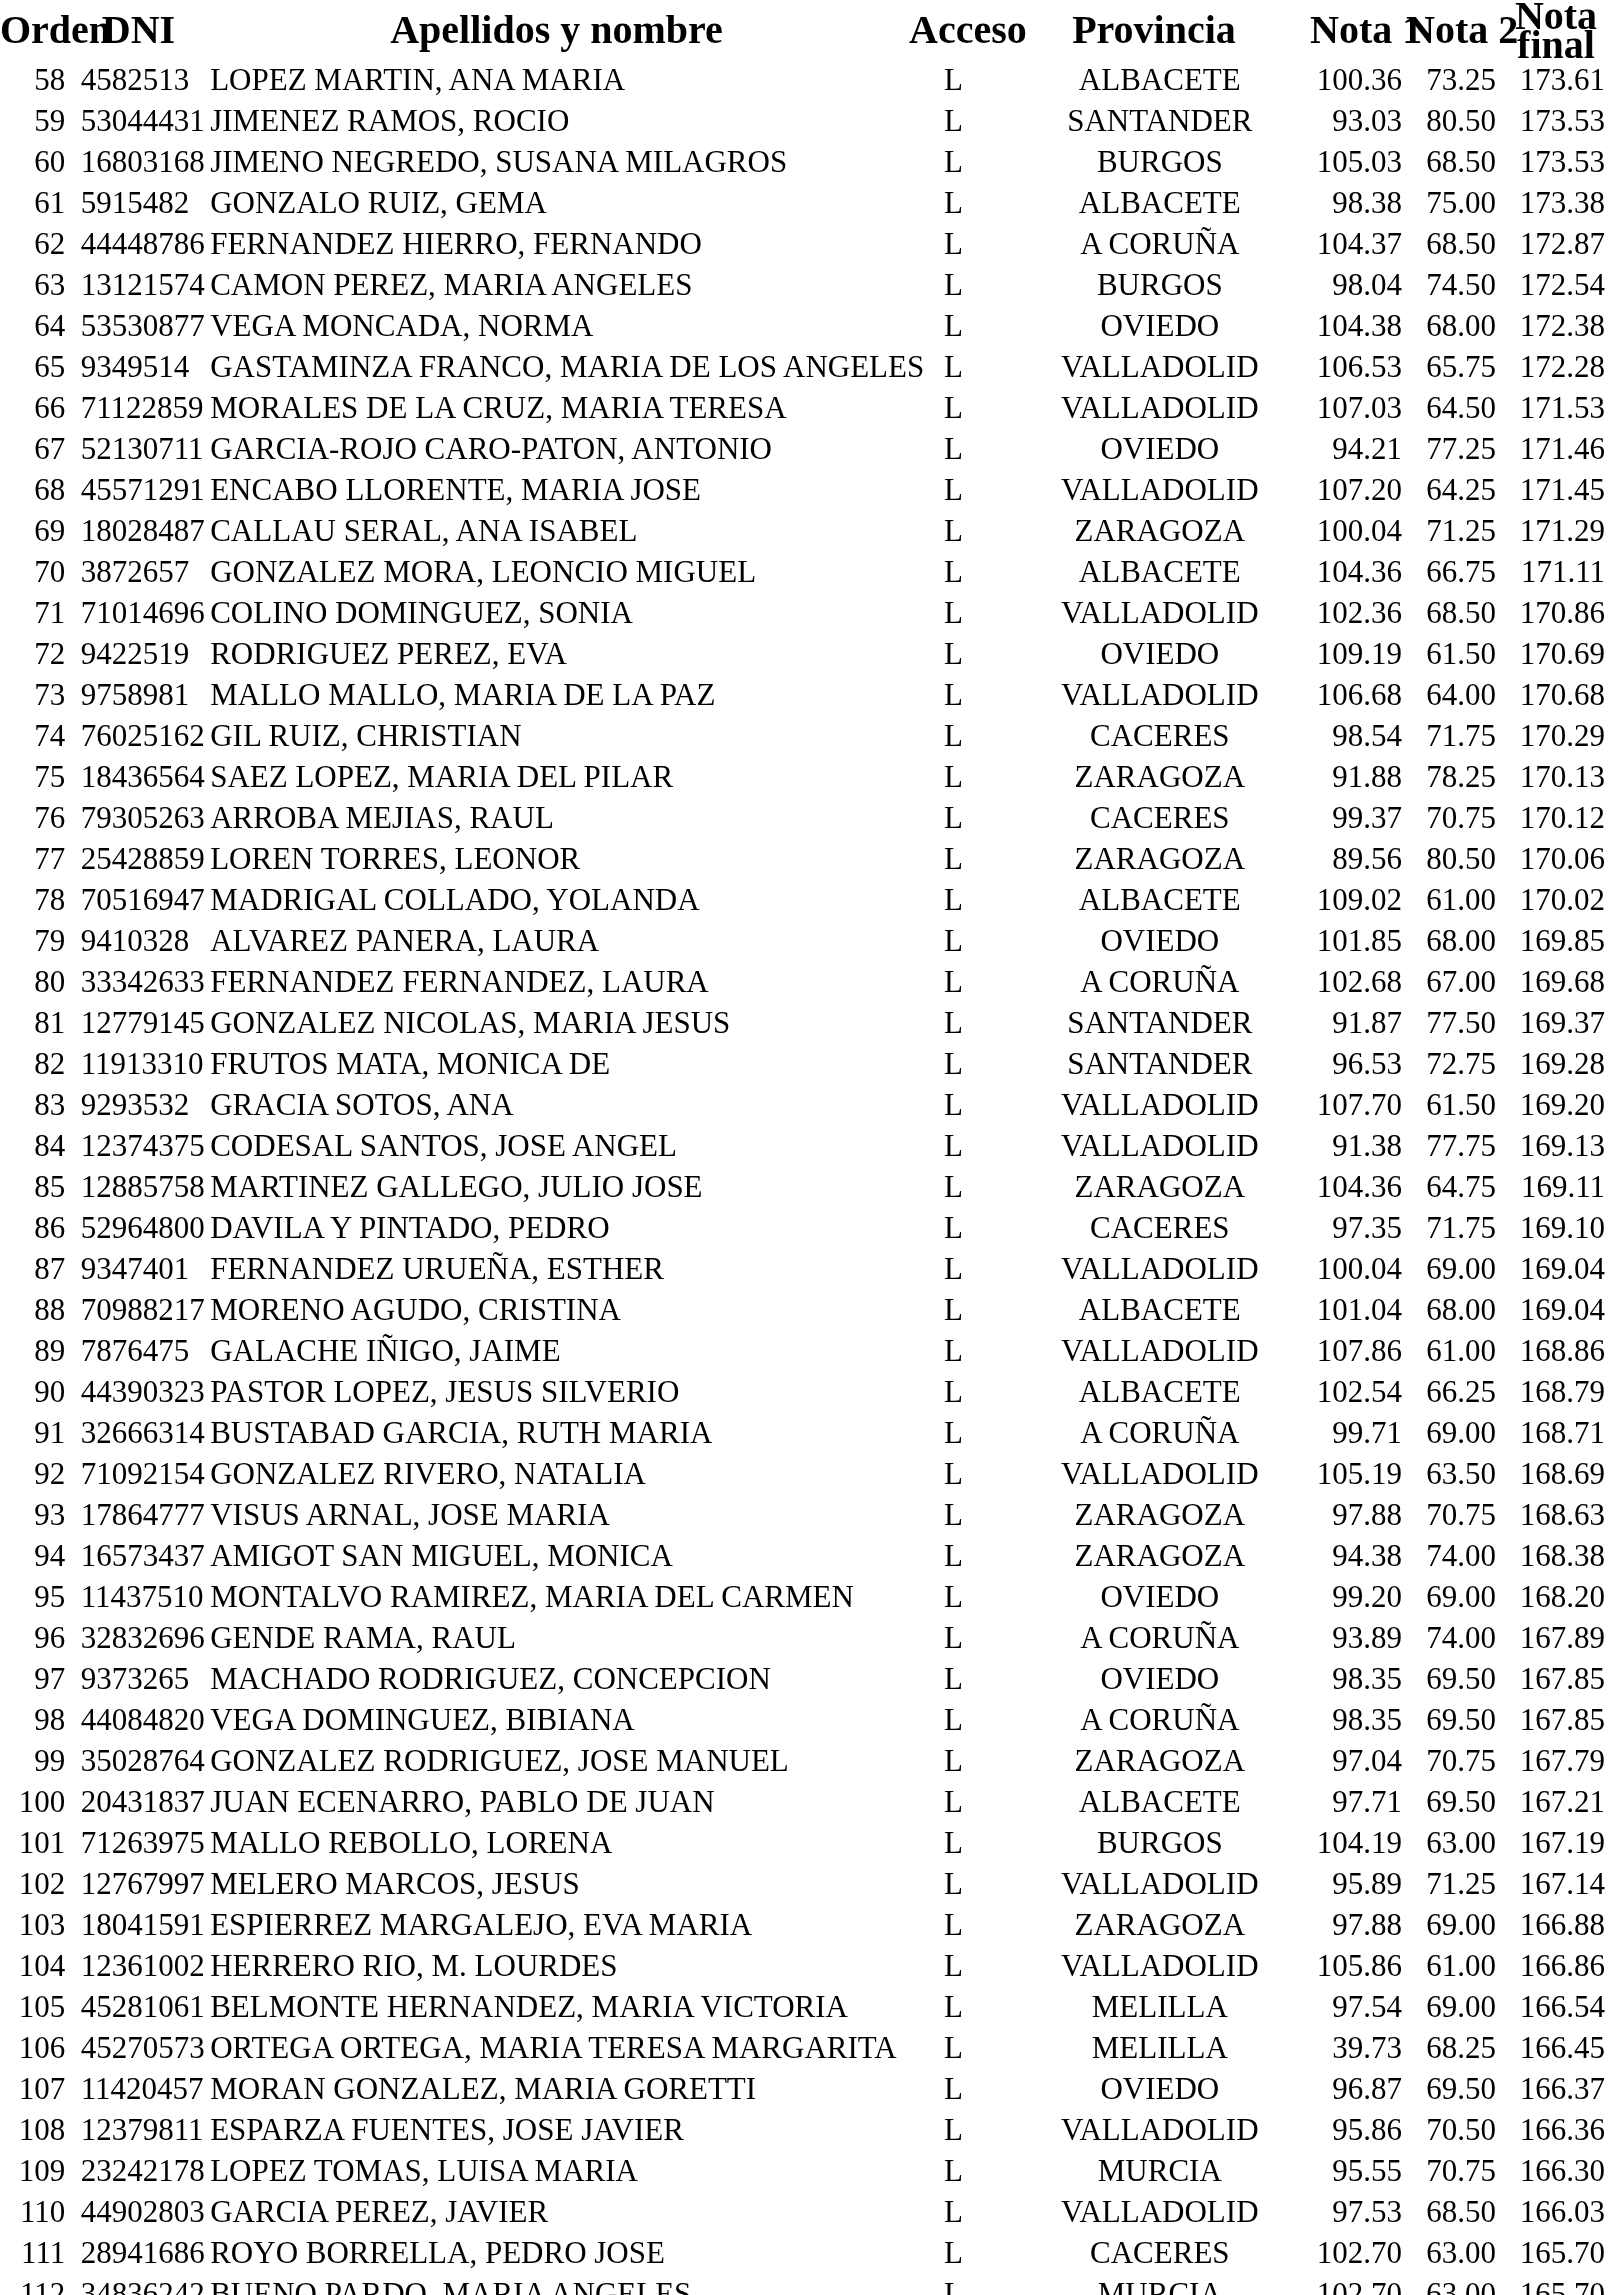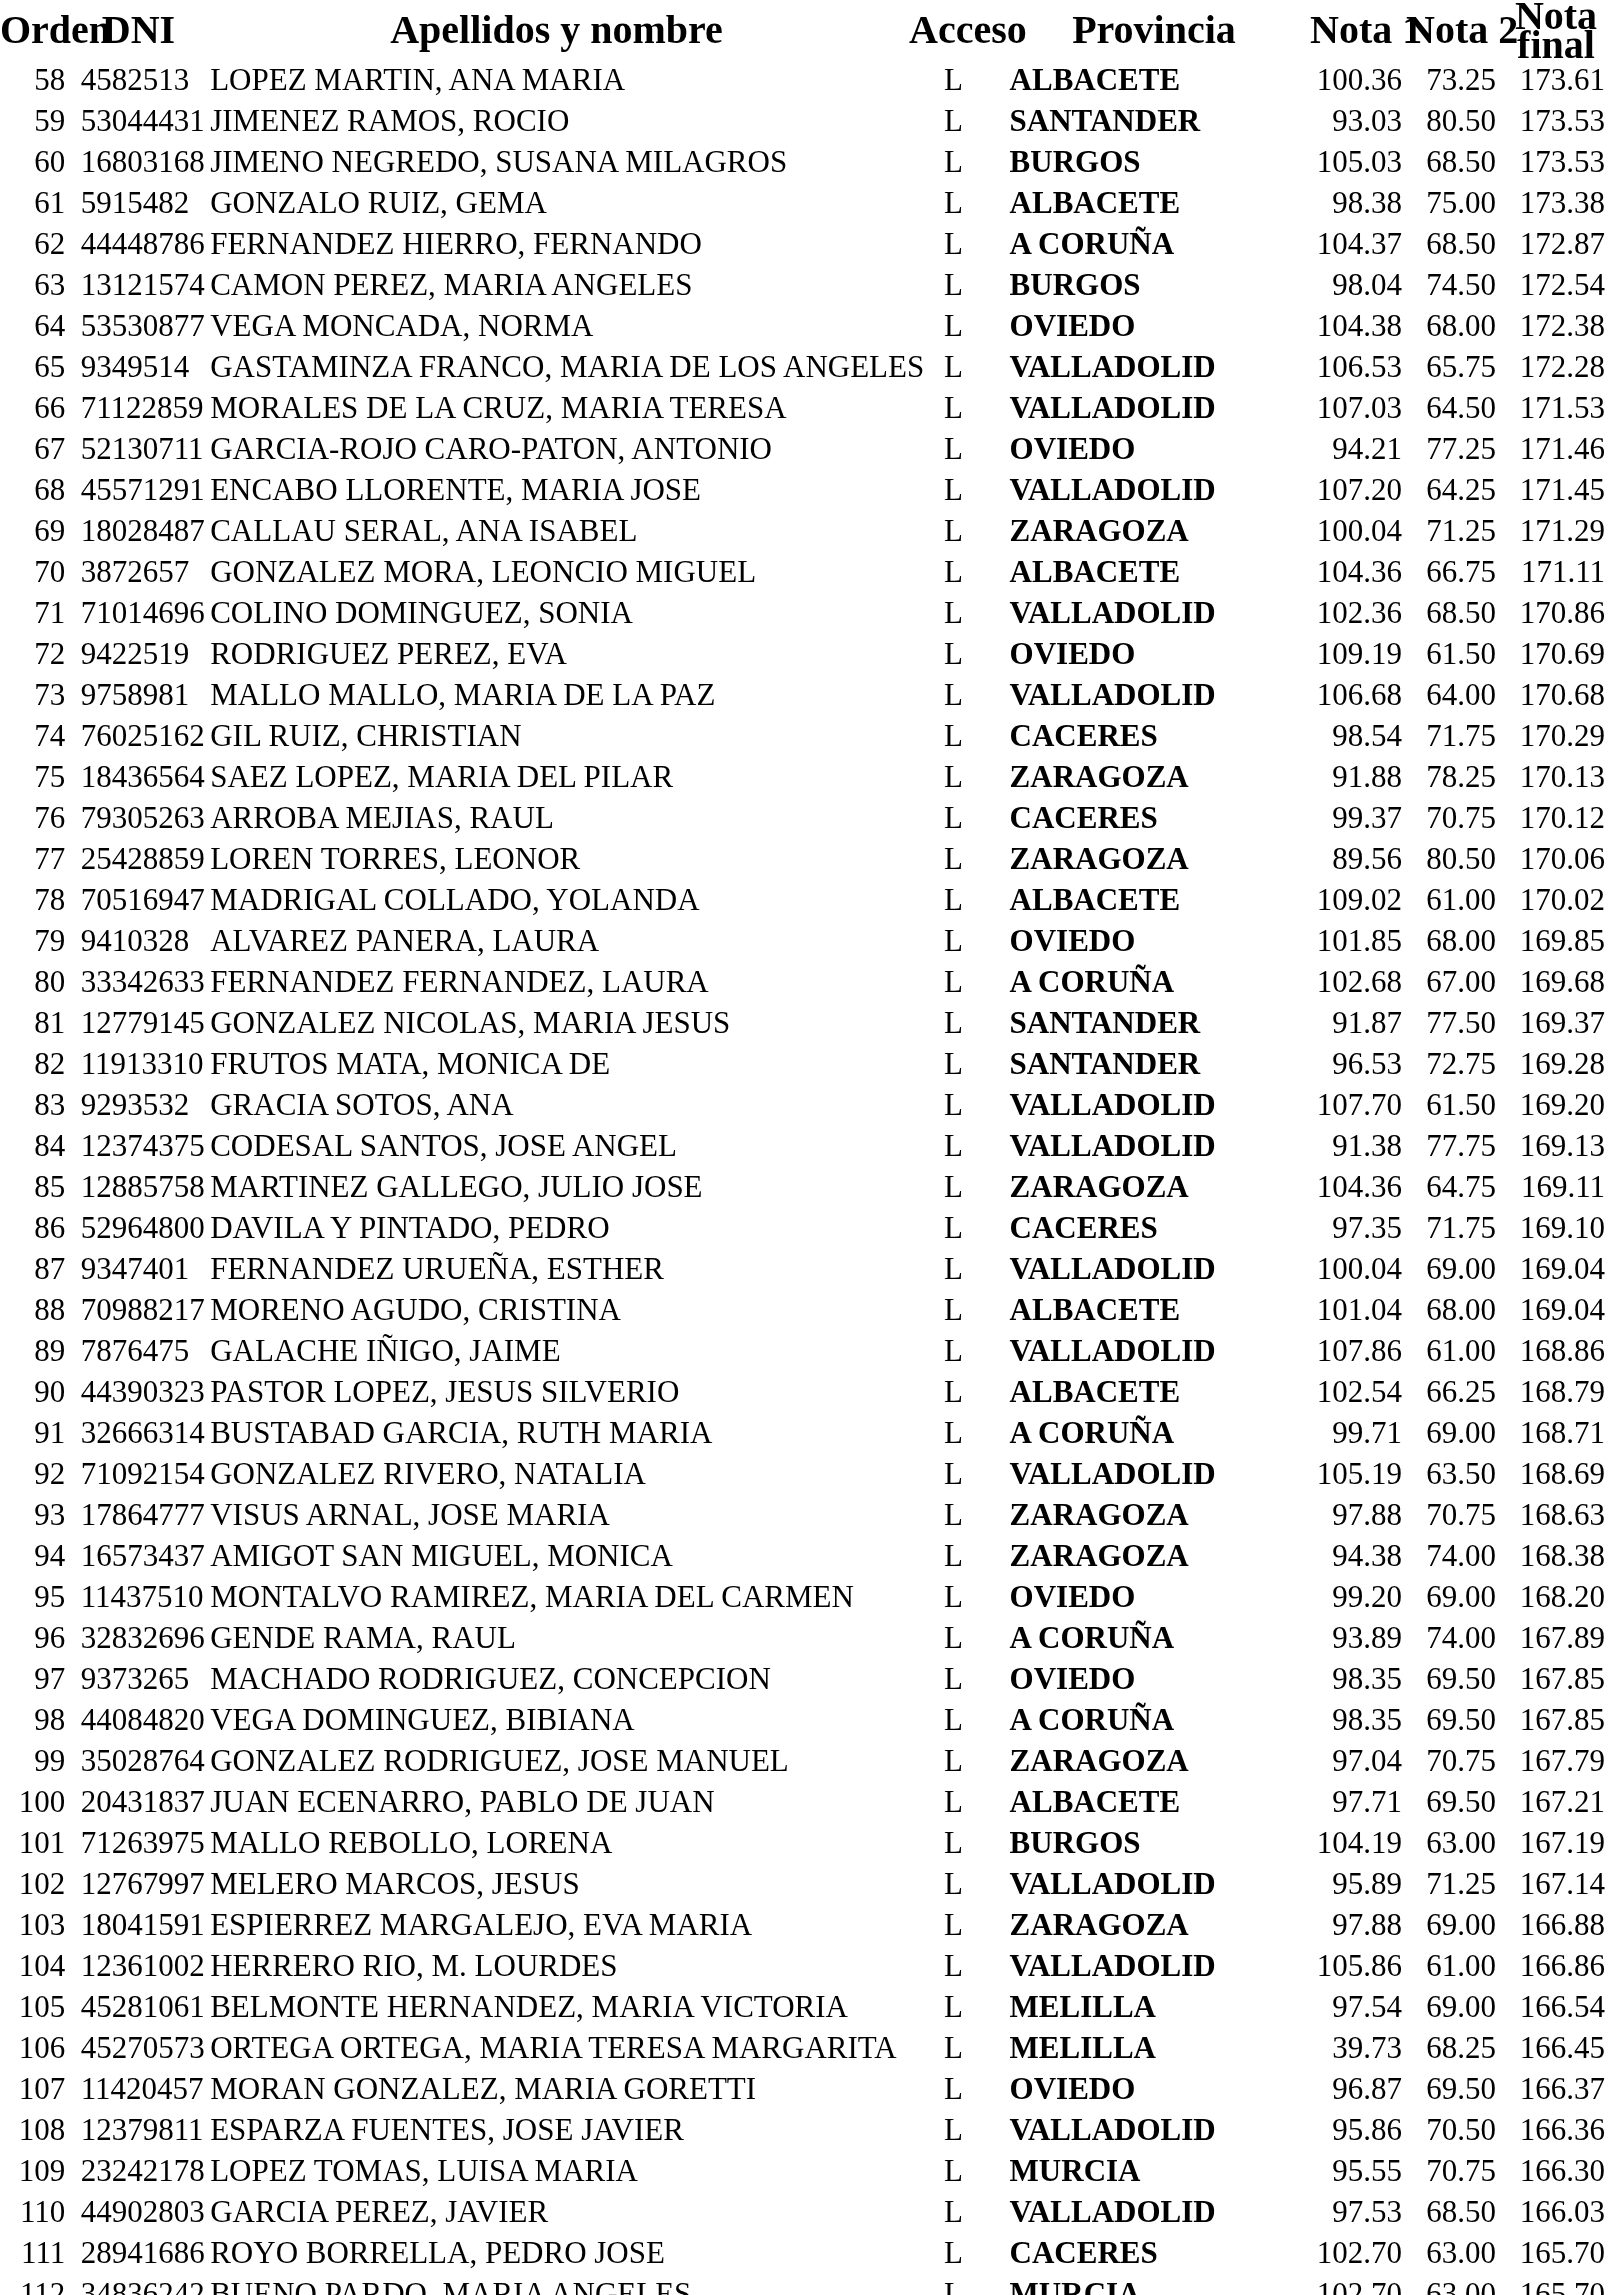--- a/index.html
+++ b/index.html
@@ -53,21 +53,21 @@
     line-height: 41px;
     padding: 0;
     white-space: nowrap;
     overflow: visible;
     vertical-align: middle;
   }
   td.c-orden { text-align: right;  padding-right: 7.7px; }
   td.c-dni   { text-align: left;   padding-left: 7.7px; }
   td.c-name  { text-align: left;   padding-left: 6.2px; }
   td.c-acc   { text-align: center; }
-  td.c-prov  { text-align: left;   padding-left: 11.6px; font-weight: bold; }
+  td.c-prov  { text-align: center;   padding-left: 11.6px; }
   td.c-n1    { text-align: right;  padding-right: 3.9px; }
   td.c-n2    { text-align: right;  padding-right: 3.9px; margin-top: 44px; }
   td.c-nf    { text-align: right;  padding-right: 7px; }
 </style>
 </head>
 <body>
 
 <table class="results">
   <colgroup>
     <col class="w-orden">

